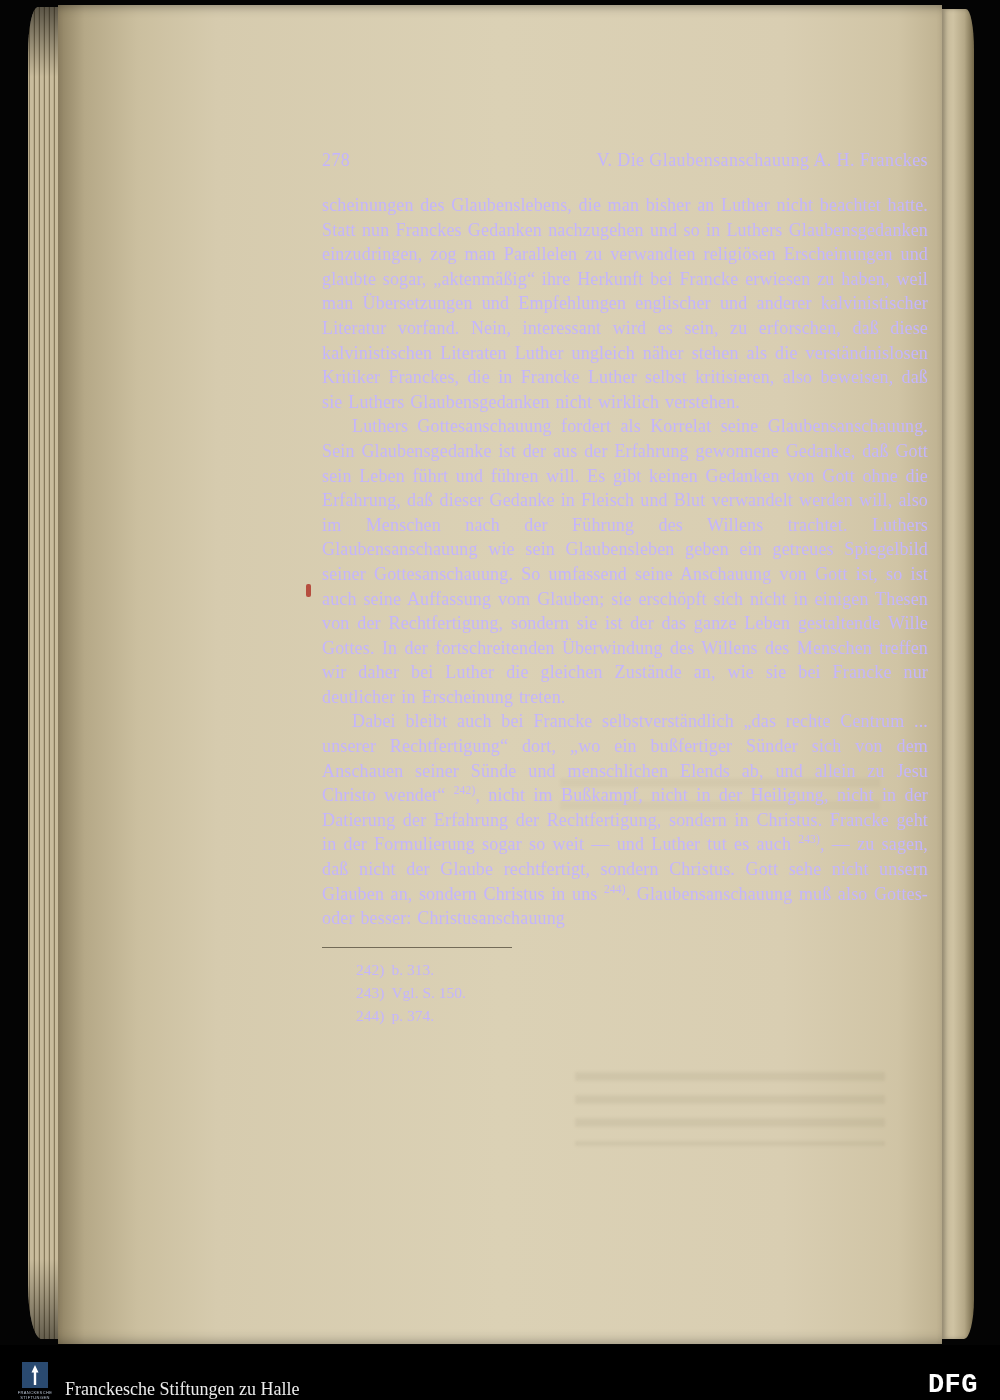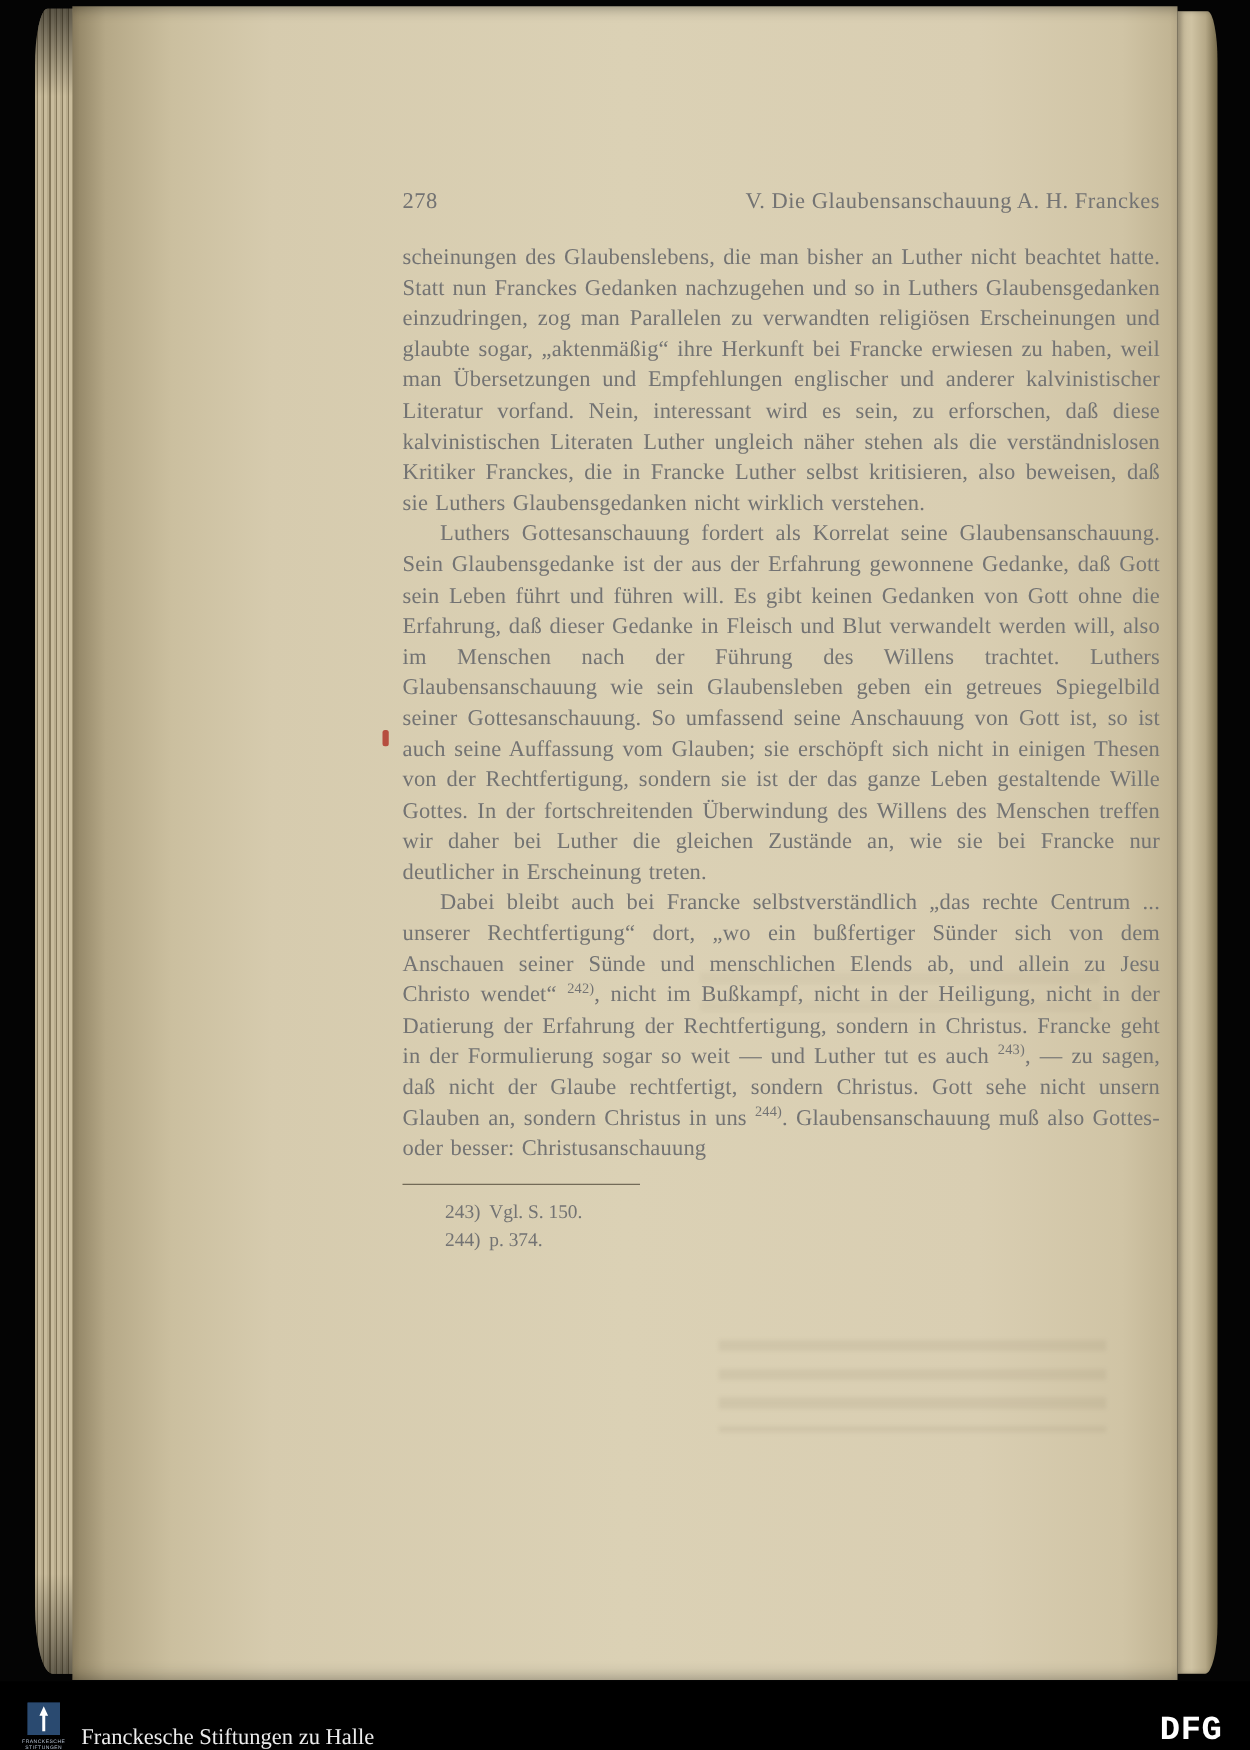--- a/index.html
+++ b/index.html
@@ -56,21 +56,21 @@
     background: linear-gradient(90deg,
       #c3b696 0%, #cfc3a3 35%, #b5a887 70%, #746849 100%);
     border-radius: 0 8px 10px 0 / 0 40px 40px 0;
     box-shadow: inset 3px 0 4px rgba(0,0,0,.25);
   }
 
   
   .text-col {
     position: absolute; left: 322px; top: 150px;
     width: 606px;
-    color: #737373;
+    color: #c4b5fd;
   }
   .page-header {
     position: relative;
     height: 26px;
     font-size: 18px;
     letter-spacing: .4px;
   }
   .page-number {
     position: absolute; left: 0; top: 0;
   }
@@ -195,20 +195,23 @@
 
       <p class="para">scheinungen des Glaubenslebens, die man bisher an Luther nicht beachtet hatte. Statt nun Franckes Gedanken nachzugehen und so in Luthers Glaubensgedanken einzudringen, zog man Parallelen zu verwandten religiösen Erscheinungen und glaubte sogar, „aktenmäßig“ ihre Herkunft bei Francke erwiesen zu haben, weil man Übersetzungen und Empfehlungen englischer und anderer kalvinistischer Literatur vorfand. Nein, interessant wird es sein, zu erforschen, daß diese kalvinistischen Literaten Luther ungleich näher stehen als die verständnislosen Kritiker Franckes, die in Francke Luther selbst kritisieren, also beweisen, daß sie Luthers Glaubensgedanken nicht wirklich verstehen.</p>
 
       <p class="para indent">Luthers Gottesanschauung fordert als Korrelat seine Glaubensanschauung. Sein Glaubensgedanke ist der aus der Erfahrung gewonnene Gedanke, daß Gott sein Leben führt und führen will. Es gibt keinen Gedanken von Gott ohne die Erfahrung, daß dieser Gedanke in Fleisch und Blut verwandelt werden will, also im Menschen nach der Führung des Willens trachtet. Luthers Glaubensanschauung wie sein Glaubensleben geben ein getreues Spiegelbild seiner Gottesanschauung. So umfassend seine Anschauung von Gott ist, so ist auch seine Auffassung vom Glauben; sie erschöpft sich nicht in einigen Thesen von der Rechtfertigung, sondern sie ist der das ganze Leben gestaltende Wille Gottes. In der fortschreitenden Überwindung des Willens des Menschen treffen wir daher bei Luther die gleichen Zustände an, wie sie bei Francke nur deutlicher in Erscheinung treten.</p>
 
       <p class="para indent"><span>Dabei bleibt auch bei Francke selbstverständlich „das rechte Centrum ... unserer Rechtfertigung“ dort, „wo ein bußfertiger Sünder sich von dem Anschauen seiner Sünde und menschlichen Elends ab, und allein zu Jesu Christo wendet“ </span><sup class="fnref">242)</sup><span>, nicht im Bußkampf, nicht in der Heiligung, nicht in der Datierung der Erfahrung der Rechtfertigung, sondern in Christus. Francke geht in der Formulierung sogar so weit — und Luther tut es auch </span><sup class="fnref">243)</sup><span>, — zu sagen, daß nicht der Glaube rechtfertigt, sondern Christus. Gott sehe nicht unsern Glauben an, sondern Christus in uns </span><sup class="fnref">244)</sup><span>. Glaubensanschauung muß also Gottes- oder besser: Christusanschauung</span></p>
 
       <div class="fn-rule"></div>
 
       <div class="footnotes">
+        <div class="fn-line">
+          <span class="fn-label">242)</span><span>b. 313.</span>
+        </div>
         <div class="fn-line">
           <span class="fn-label">243)</span><span>Vgl. S. 150.</span>
         </div>
         <div class="fn-line">
           <span class="fn-label">244)</span><span>p. 374.</span>
         </div>
       </div>
 
     </div>
   </div>

